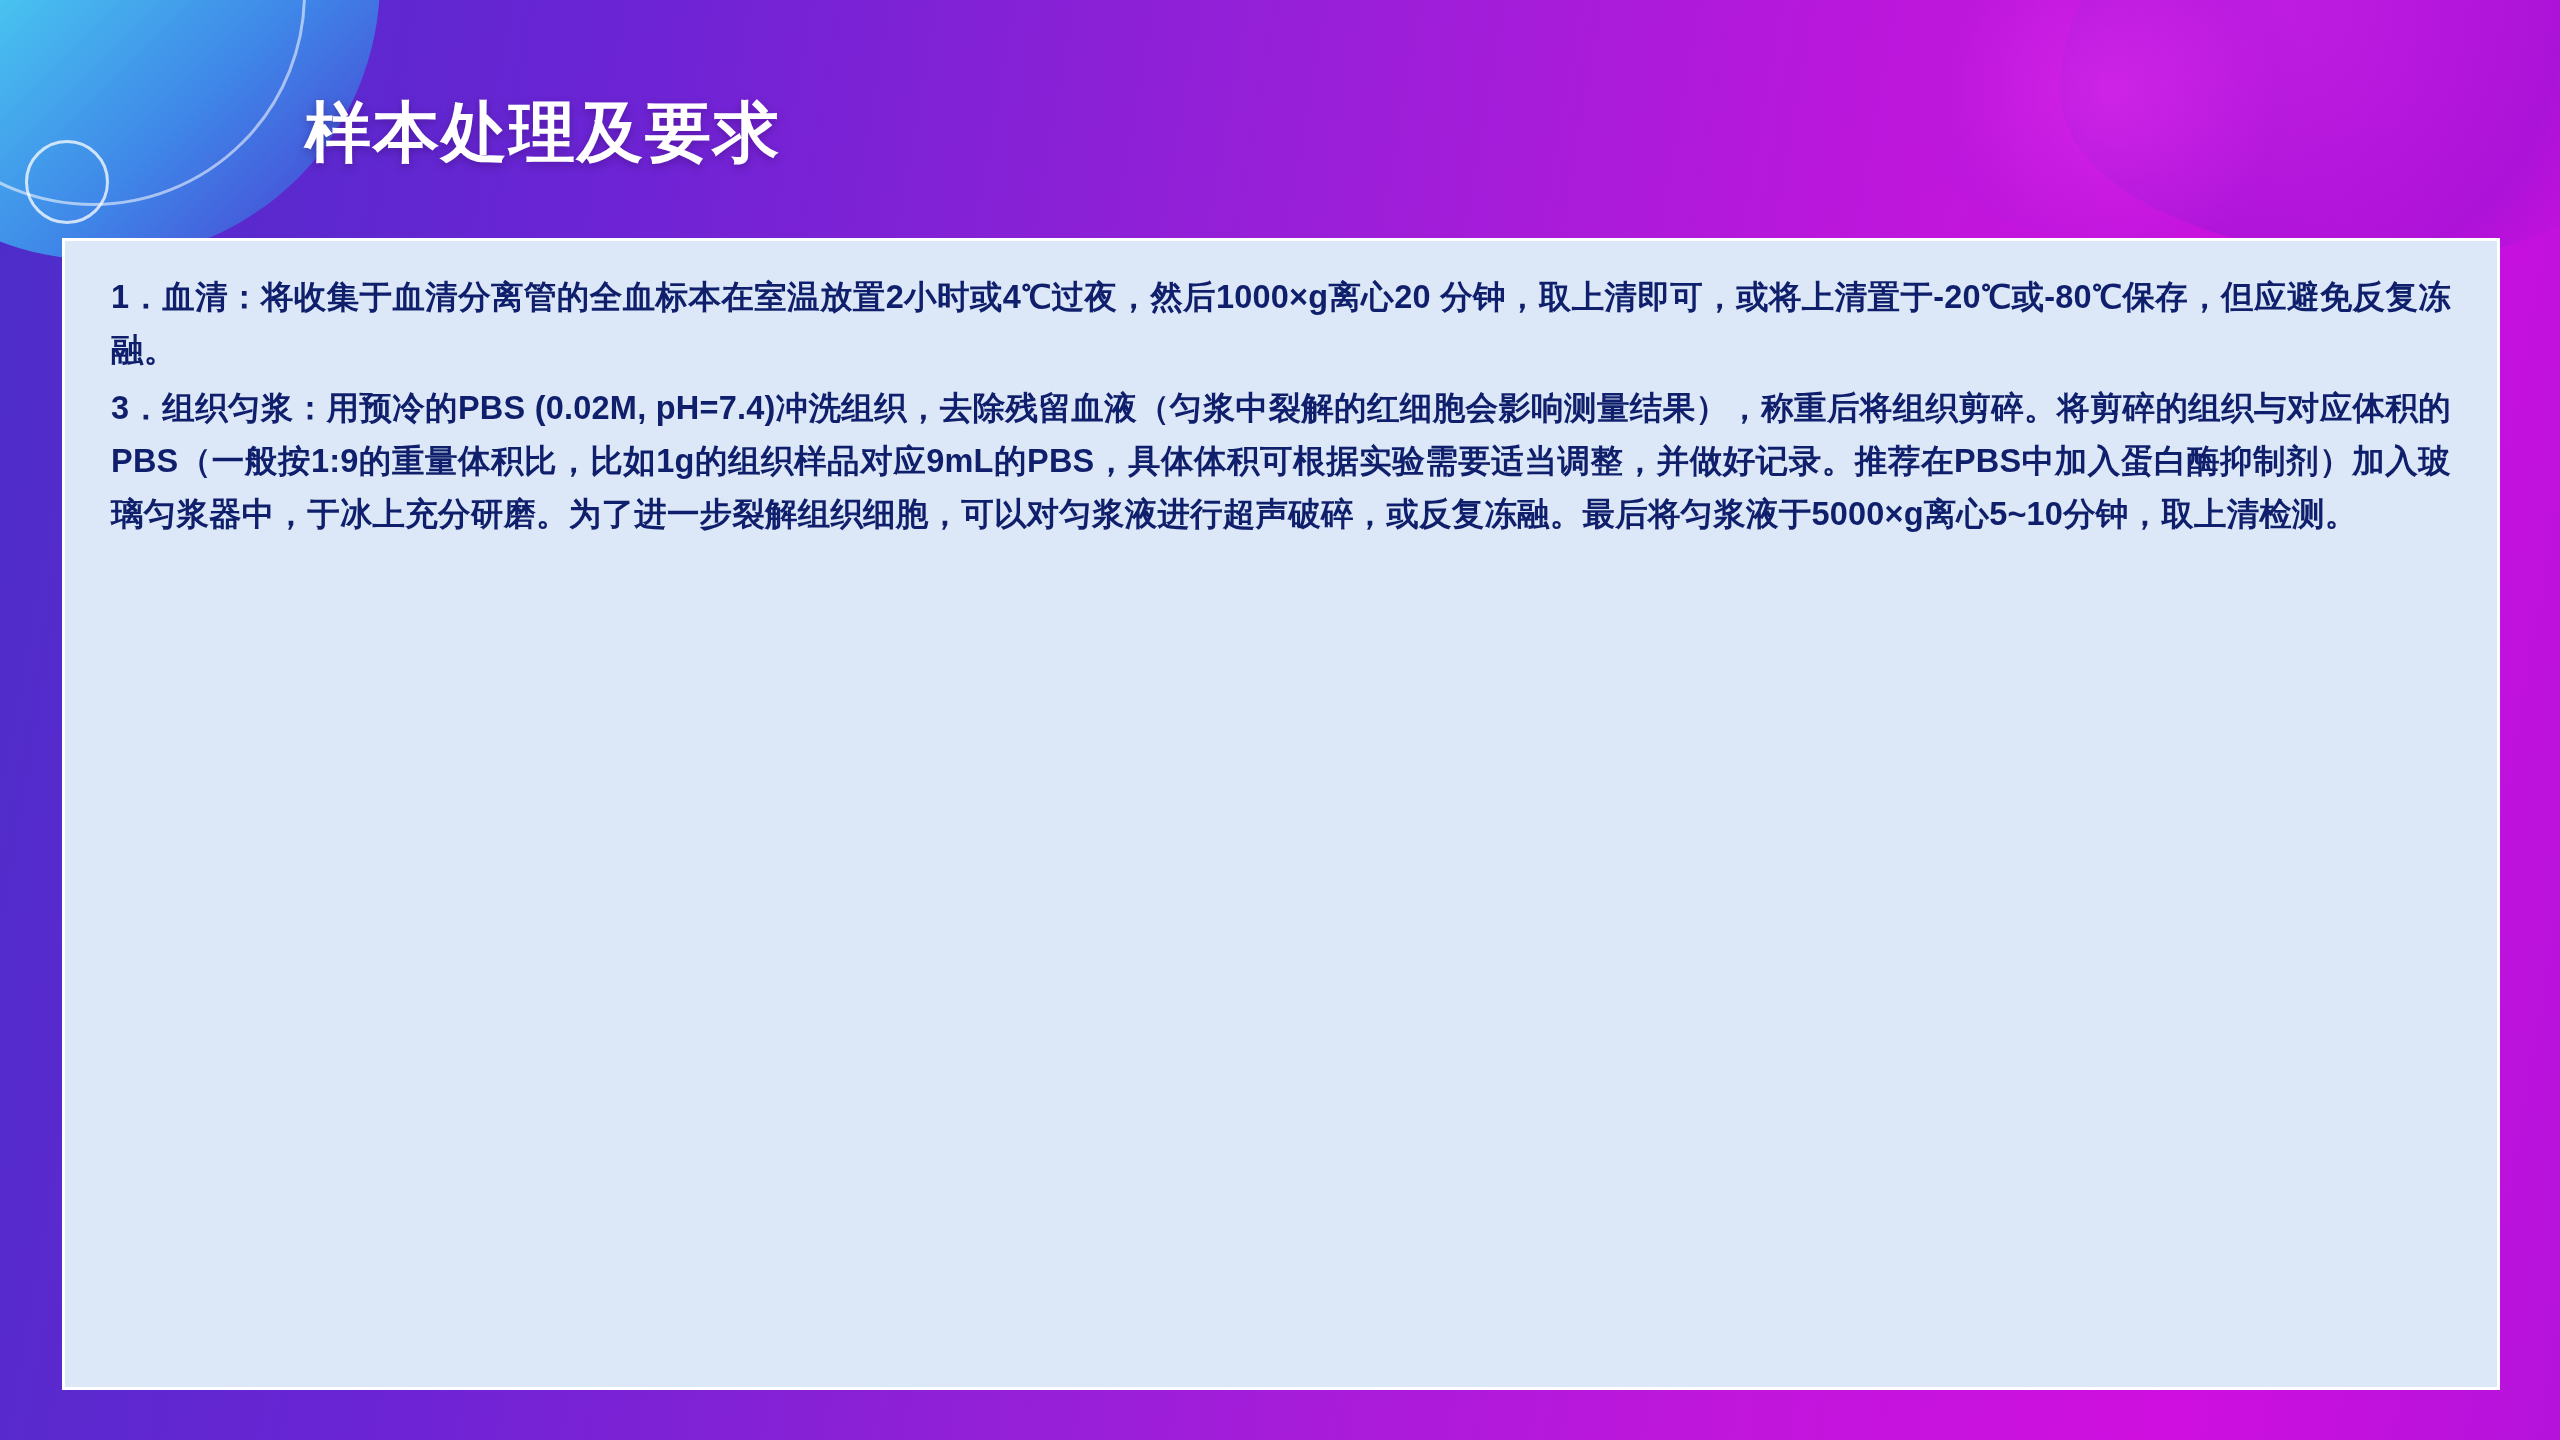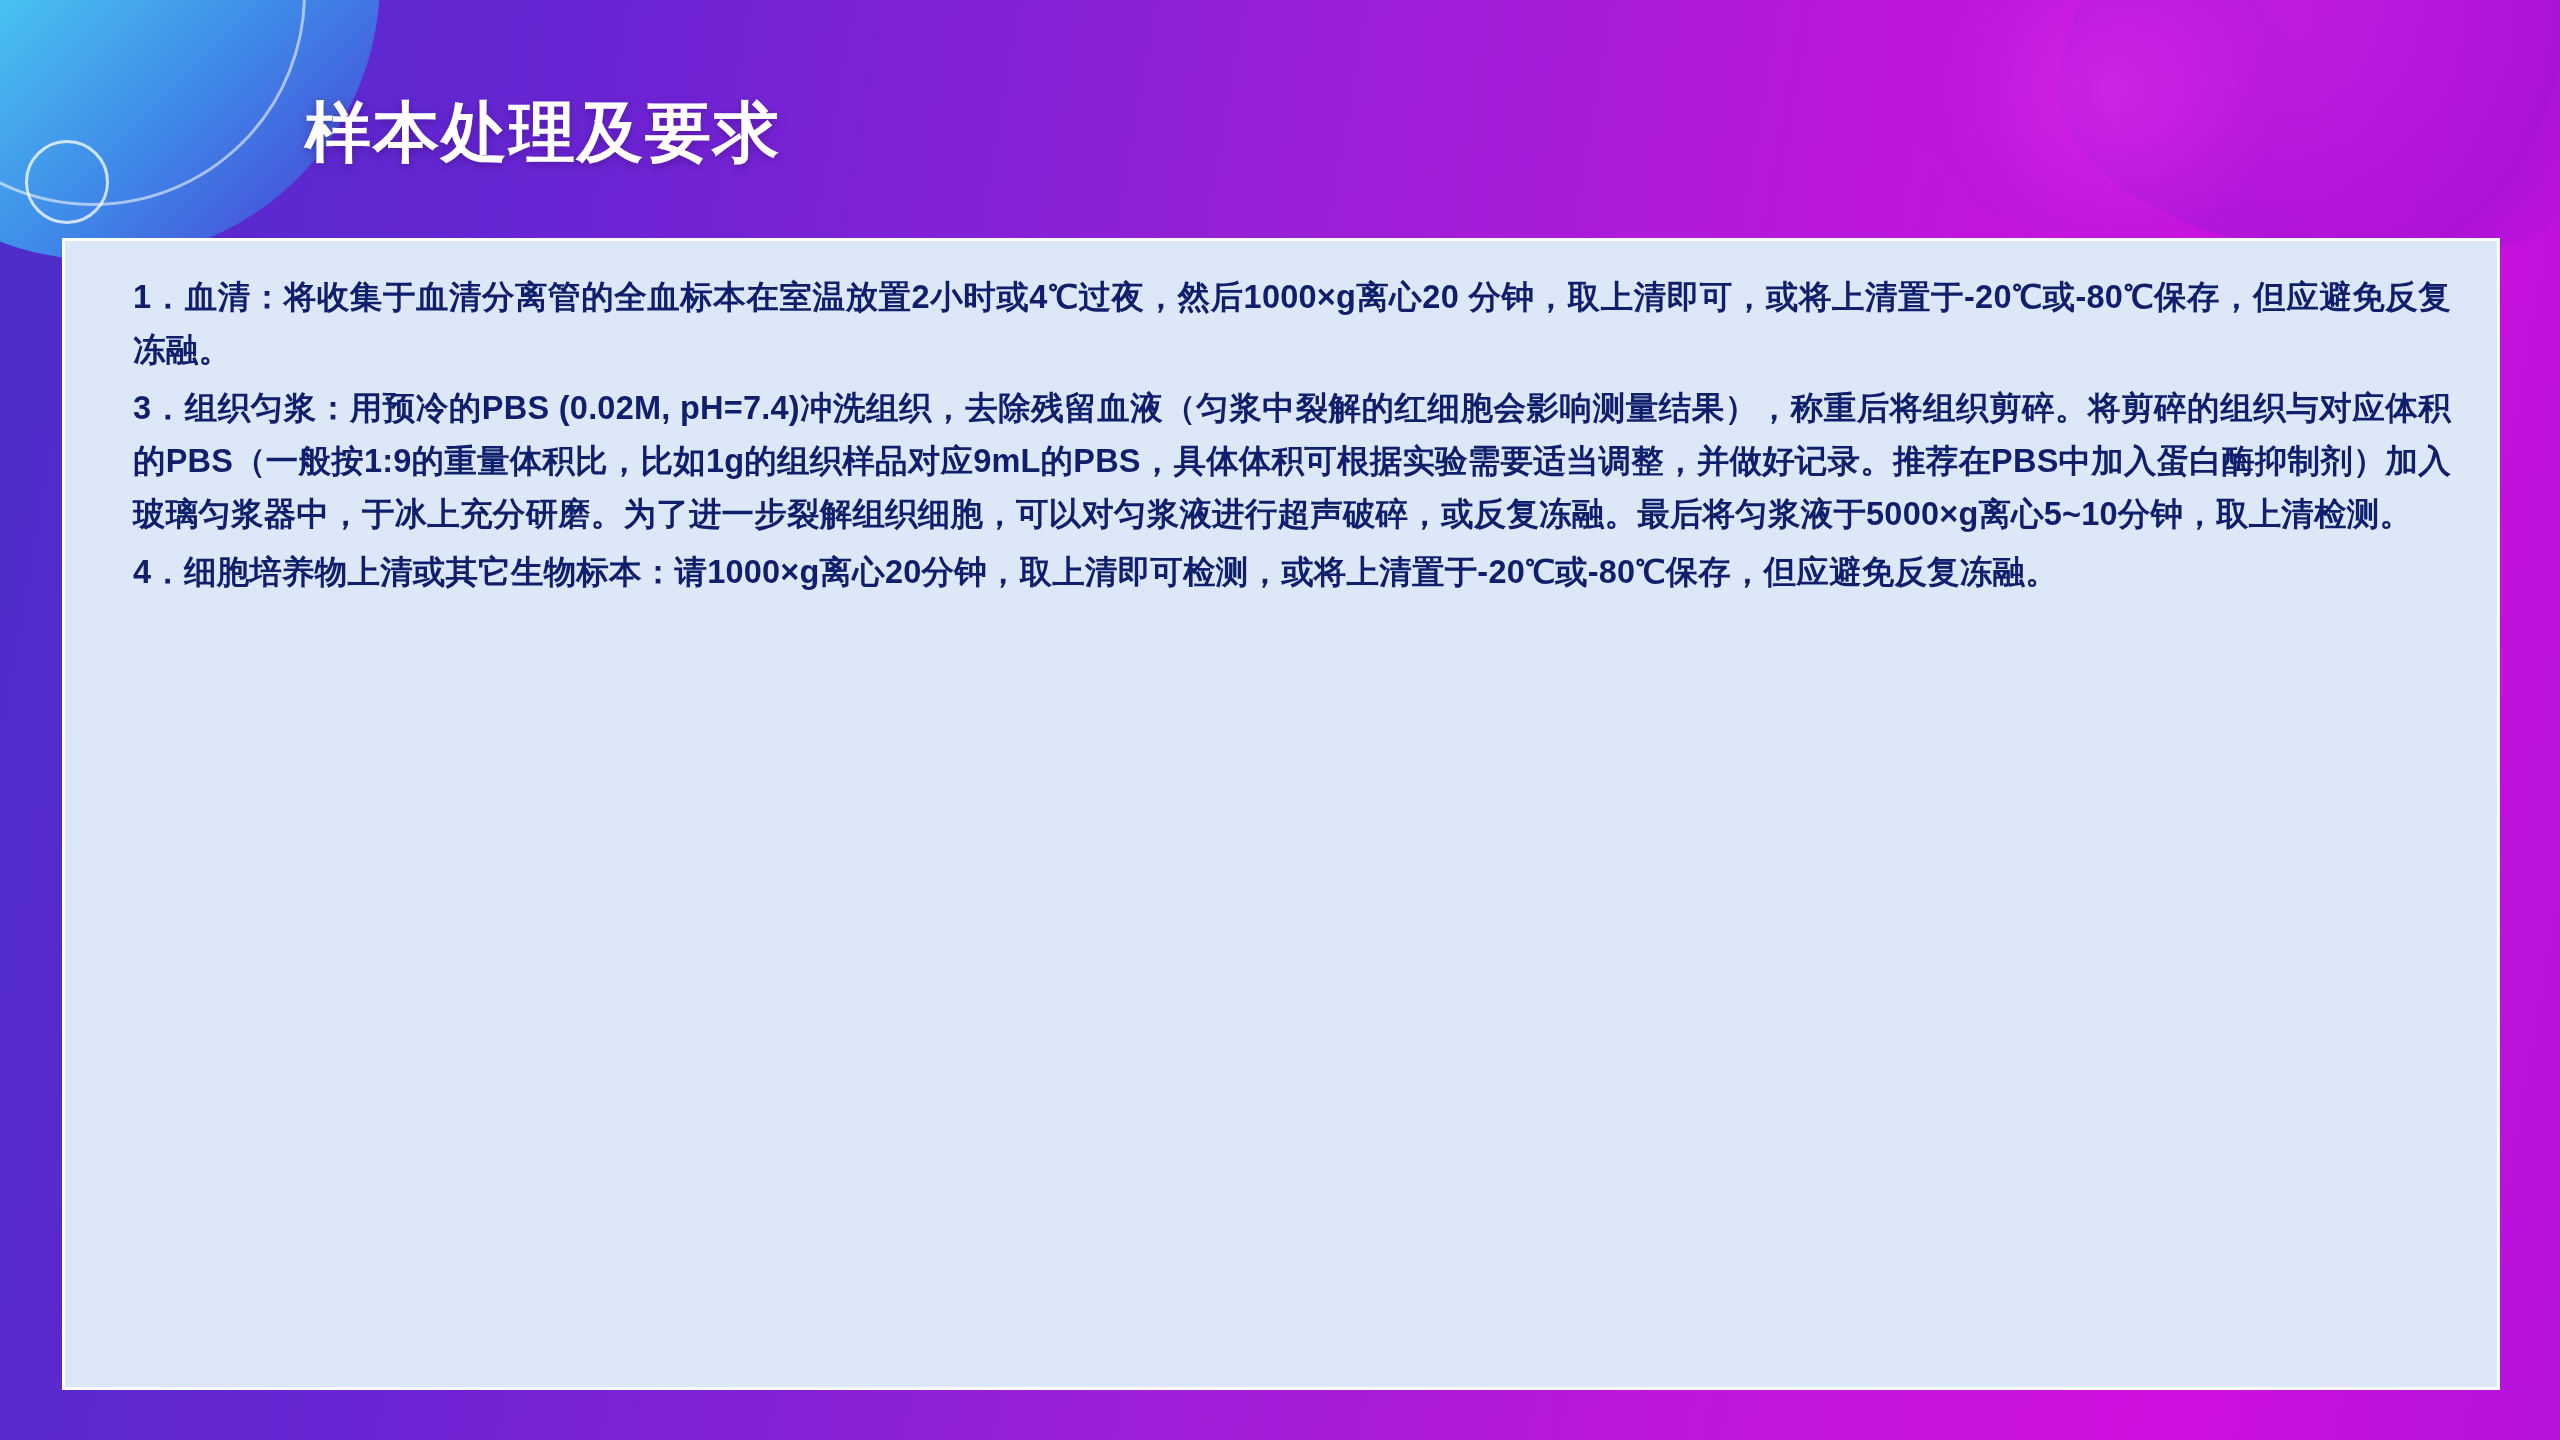--- a/index.html
+++ b/index.html
@@ -86,21 +86,21 @@
   
   .card {
     position: absolute;
     top: 238px;
     left: 62px;
     width: 2438px;
     height: 1152px;
     background: #dce7f7;
     border: 3px solid #ffffff;
     box-sizing: border-box;
-    padding: 30px 46px 20px 68px;
+    padding: 30px 46px 20px 46px;
   }
 
   .para {
     color: #0f1f6b;
     font-size: 32.5px;
     font-weight: bold;
     line-height: 1.62;
     margin: 0 0 6px 0;
     text-align: justify;
     letter-spacing: 0.2px;
@@ -118,16 +118,15 @@
   <div class="corner-arc-line"></div>
   <div class="corner-circle-small"></div>
   <div class="blob-right"></div>
   <div class="blob-right2"></div>
 
   <div class="title">样本处理及要求</div>
 
   <div class="card">
     <p class="para">1．血清：将收集于血清分离管的全血标本在室温放置2小时或4℃过夜，然后1000×g离心20 分钟，取上清即可，或将上清置于-20℃或-80℃保存，但应避免反复冻融。</p>
     <p class="para">3．组织匀浆：用预冷的PBS (0.02M, pH=7.4)冲洗组织，去除残留血液（匀浆中裂解的红细胞会影响测量结果），称重后将组织剪碎。将剪碎的组织与对应体积的PBS（一般按1:9的重量体积比，比如1g的组织样品对应9mL的PBS，具体体积可根据实验需要适当调整，并做好记录。推荐在PBS中加入蛋白酶抑制剂）加入玻璃匀浆器中，于冰上充分研磨。为了进一步裂解组织细胞，可以对匀浆液进行超声破碎，或反复冻融。最后将匀浆液于5000×g离心5~10分钟，取上清检测。</p>
-    <p class="para">4．细胞培养物上清或其它生物标本：请1000×g离心20分钟，取上清即可检测，或将上清置于-20℃或-80℃保存，但应避免反复冻融。</p>
   </div>
 
 </div>
 
 </body></html>

